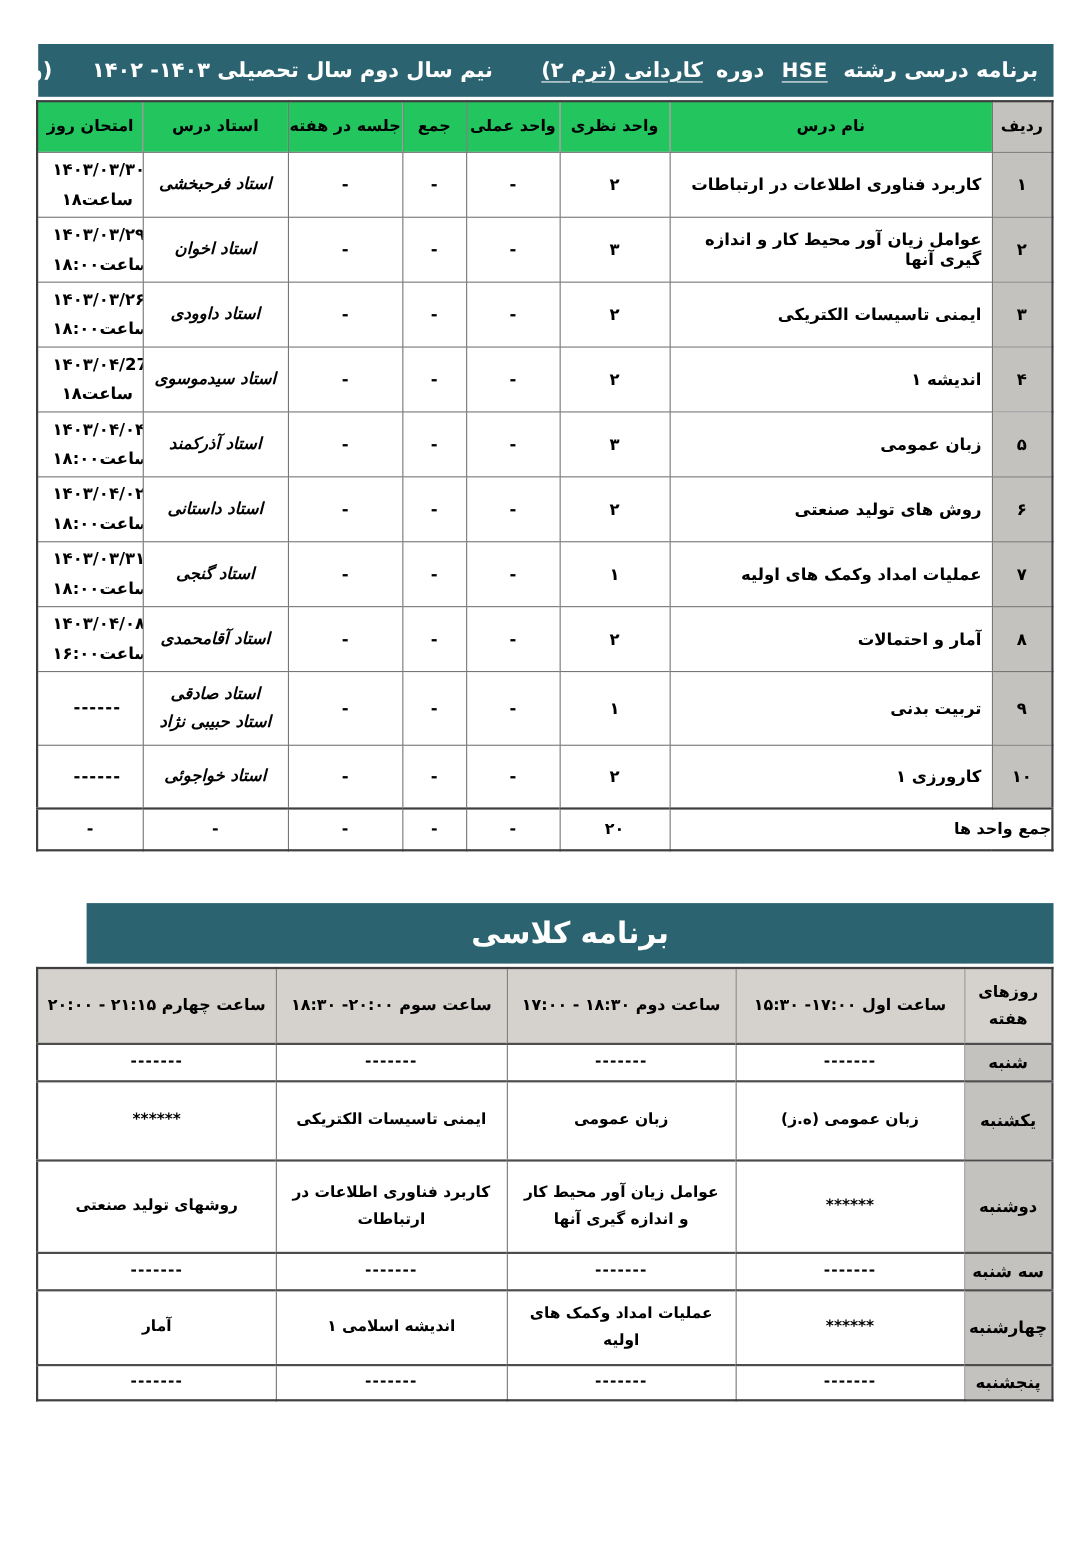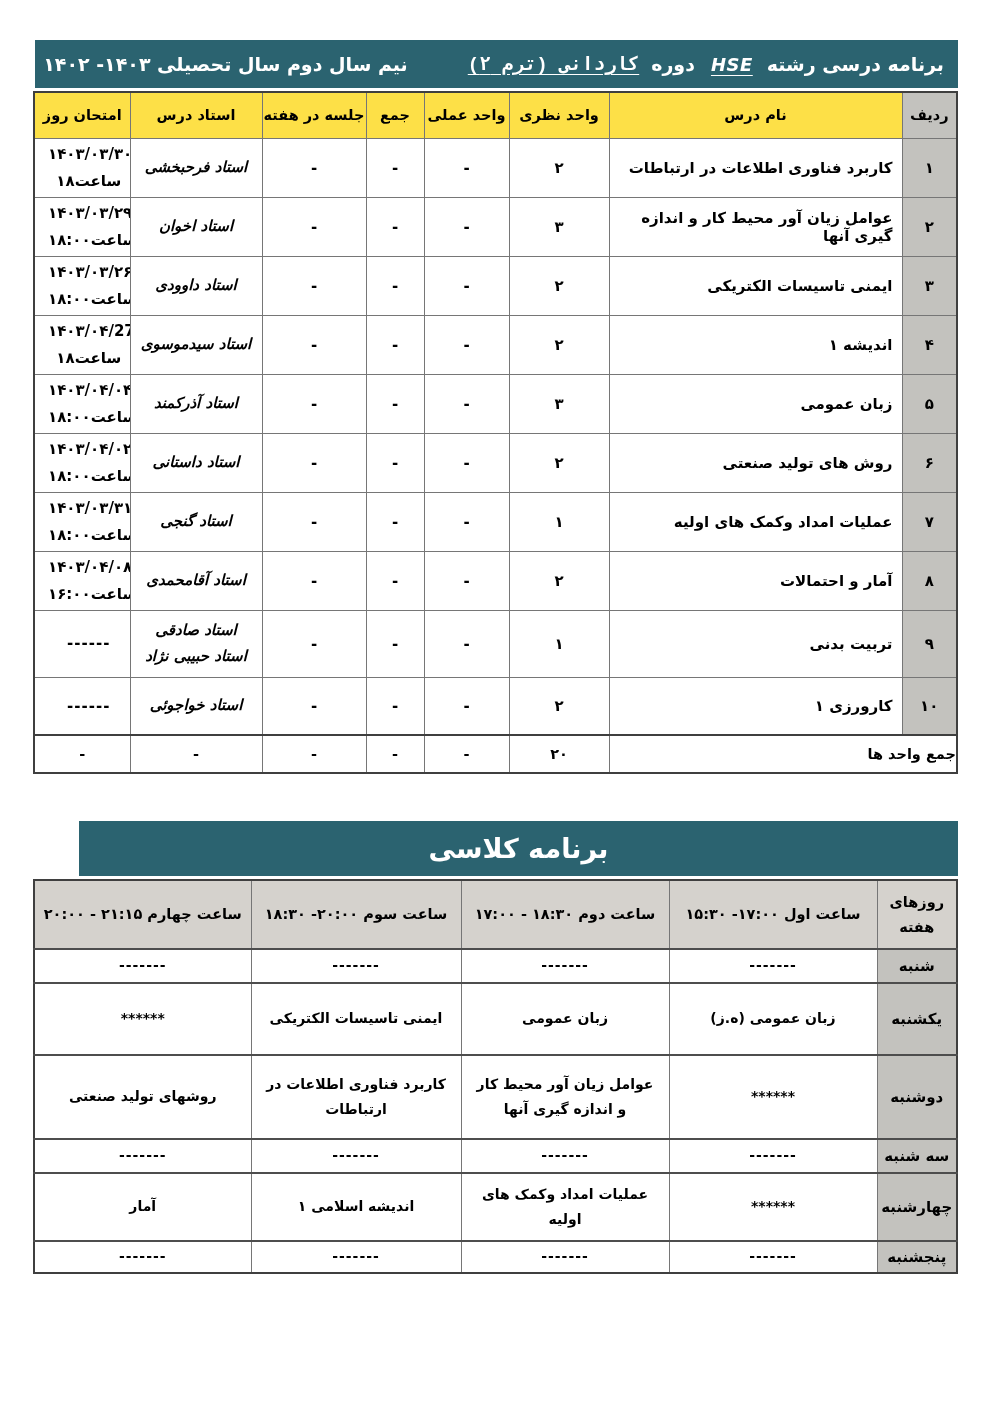--- a/index.html
+++ b/index.html
@@ -15,39 +15,39 @@
   .banner {
     background:#2B6370; color:#fff; font-weight:bold;
     margin-bottom:3px;
   }
   .banner1 {
     height:48px; display:flex; align-items:center;
     font-size:19px; padding:0 14px; white-space:nowrap;
   }
   .seg { display:inline-block; }
   .m14 { margin-left:14px; } .m16 { margin-left:16px; }
-  .m12 { margin-left:12px; } .m44 { margin-left:60px;font-family:Liberation Mono, monospace; }
+  .m12 { margin-left:12px; } .m44 { margin-left:44px; }
   .m36 { margin-left:36px; }
   .uline { text-decoration:underline; text-underline-offset:4px; }
-  .latin { font-size:18px; letter-spacing:.5px;font-style:italic; }
+  .latin { font-size:18px; letter-spacing:.5px; }
   .banner2 {
     height:55px; display:flex; align-items:center; justify-content:center;
     font-size:27px; letter-spacing:.5px;
   }
   
   table {
     border-collapse:collapse; width:923px; table-layout:fixed;
     border:2px solid #3f3f3f;
   }
   td, th {
     border:1px solid #767676; font-weight:bold; text-align:center;
     vertical-align:middle; color:#000; overflow:hidden;
   }
   
-  .t1 thead th { background:#fde047; height:46px; font-size:14.5px; }
+  .t1 thead th { background:#22c55e; height:46px; font-size:14.5px; }
   .t1 .crow td { height:59px; font-size:15px; background:#fff; }
   .t1 .r9  td { height:67px; }
   .t1 .r10 td { height:58px; }
   .t1 .no     { background:#C3C2BE !important; }
   .t1 .course { text-align:right; padding-right:9px; font-size:14.5px; }
   .t1 .inst   { font-size:14px; line-height:1.7;font-style:italic; }
   .t1 .exam   { font-size:13px; line-height:1.75; direction:ltr;padding-left:13px; }
   .t1 .trow td { height:38px; font-size:14.5px; border-top:2px solid #3f3f3f; background:#fff; }
   .t1 .trow .flabel { text-align:right; padding-right:0; }
   

